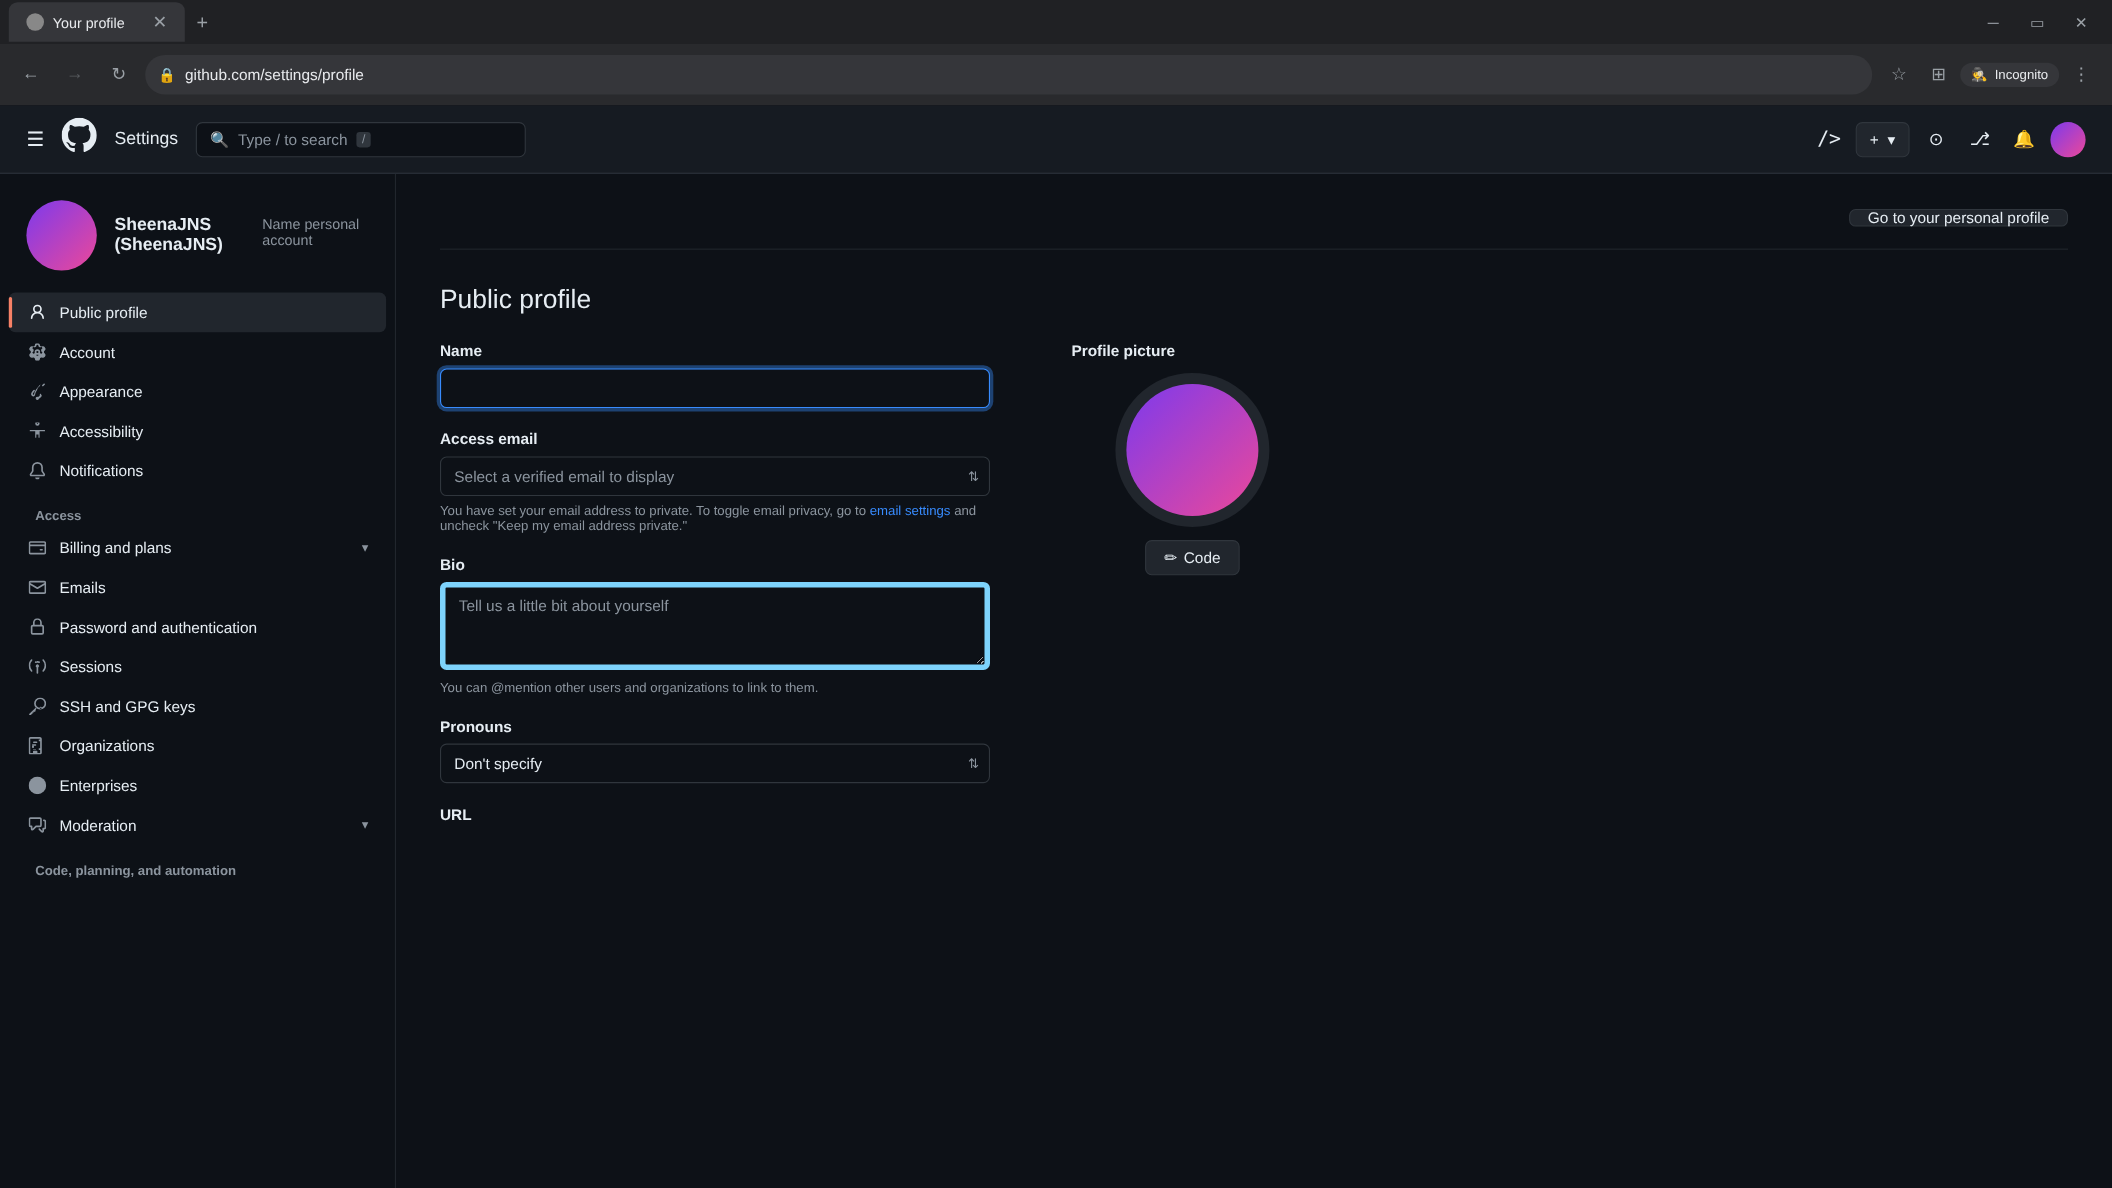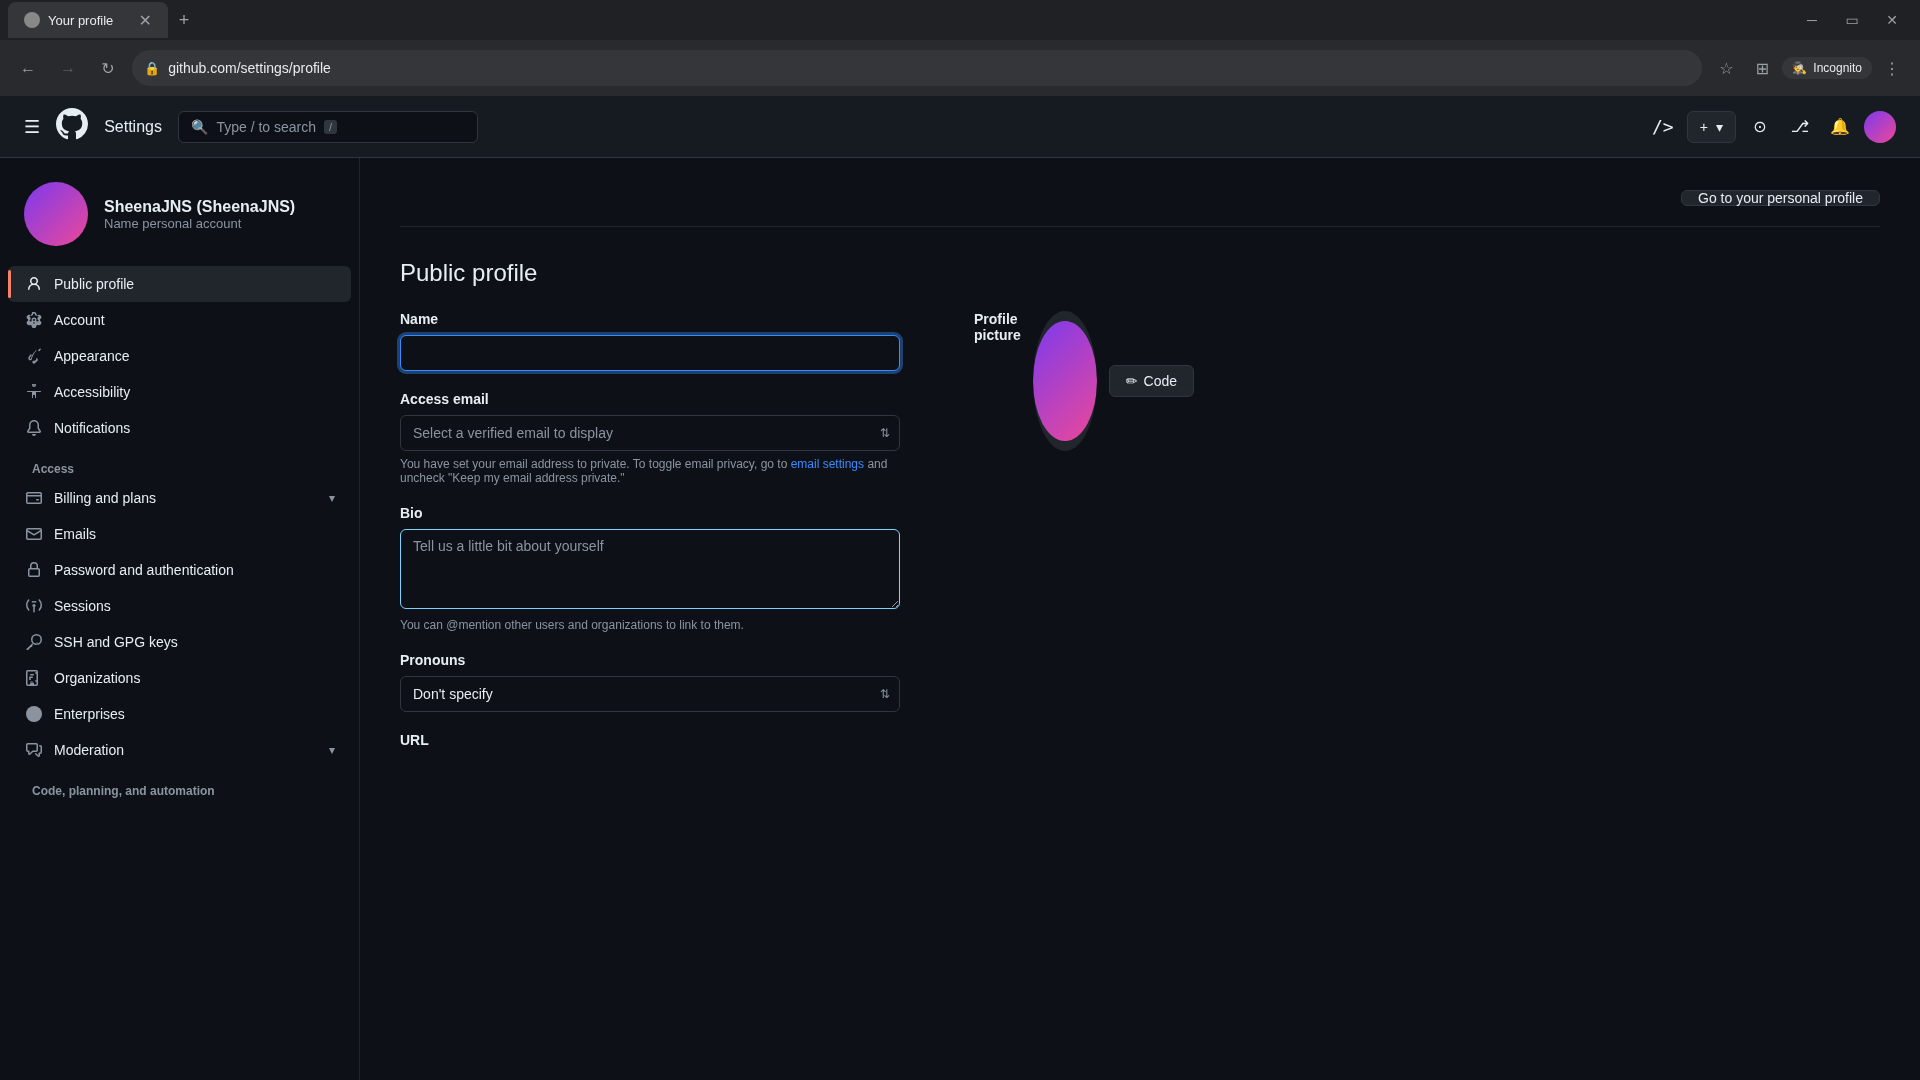--- a/index.html
+++ b/index.html
@@ -273,21 +273,21 @@
     .sidebar-avatar {
       width: 64px;
       height: 64px;
       background: linear-gradient(135deg, #7c3aed, #ec4899);
       border-radius: 50%;
       flex-shrink: 0;
     }
 
     .sidebar-user-info {
       display: flex;
-      flex-direction: column;
+      flex-direction: row;
     }
 
     .sidebar-username {
       font-size: 16px;
       font-weight: 600;
       color: #e6edf3;
     }
 
     .sidebar-account-type {
       font-size: 13px;
@@ -472,39 +472,39 @@
       top: 50%;
       transform: translateY(-50%);
       color: #8b949e;
       pointer-events: none;
       font-size: 12px;
     }
 
     .form-textarea {
       width: 100%;
       background: #0d1117;
-      border: 1px solid #7dd3fc;
+      border: 5px solid #7dd3fc;
       border-radius: 6px;
       color: #e6edf3;
       padding: 8px 12px;
       font-size: 14px;
       height: 80px;
       resize: vertical;
       outline: none;
       font-family: inherit;
     }
 
     .form-textarea::placeholder {
       color: #8b949e;
     }
 
     
     .profile-picture-section {
       display: flex;
-      flex-direction: row;
+      flex-direction: column;
       align-items: center;
       gap: 12px;
     }
 
     .profile-picture-label {
       font-size: 14px;
       font-weight: 600;
       color: #e6edf3;
       align-self: flex-start;
     }

